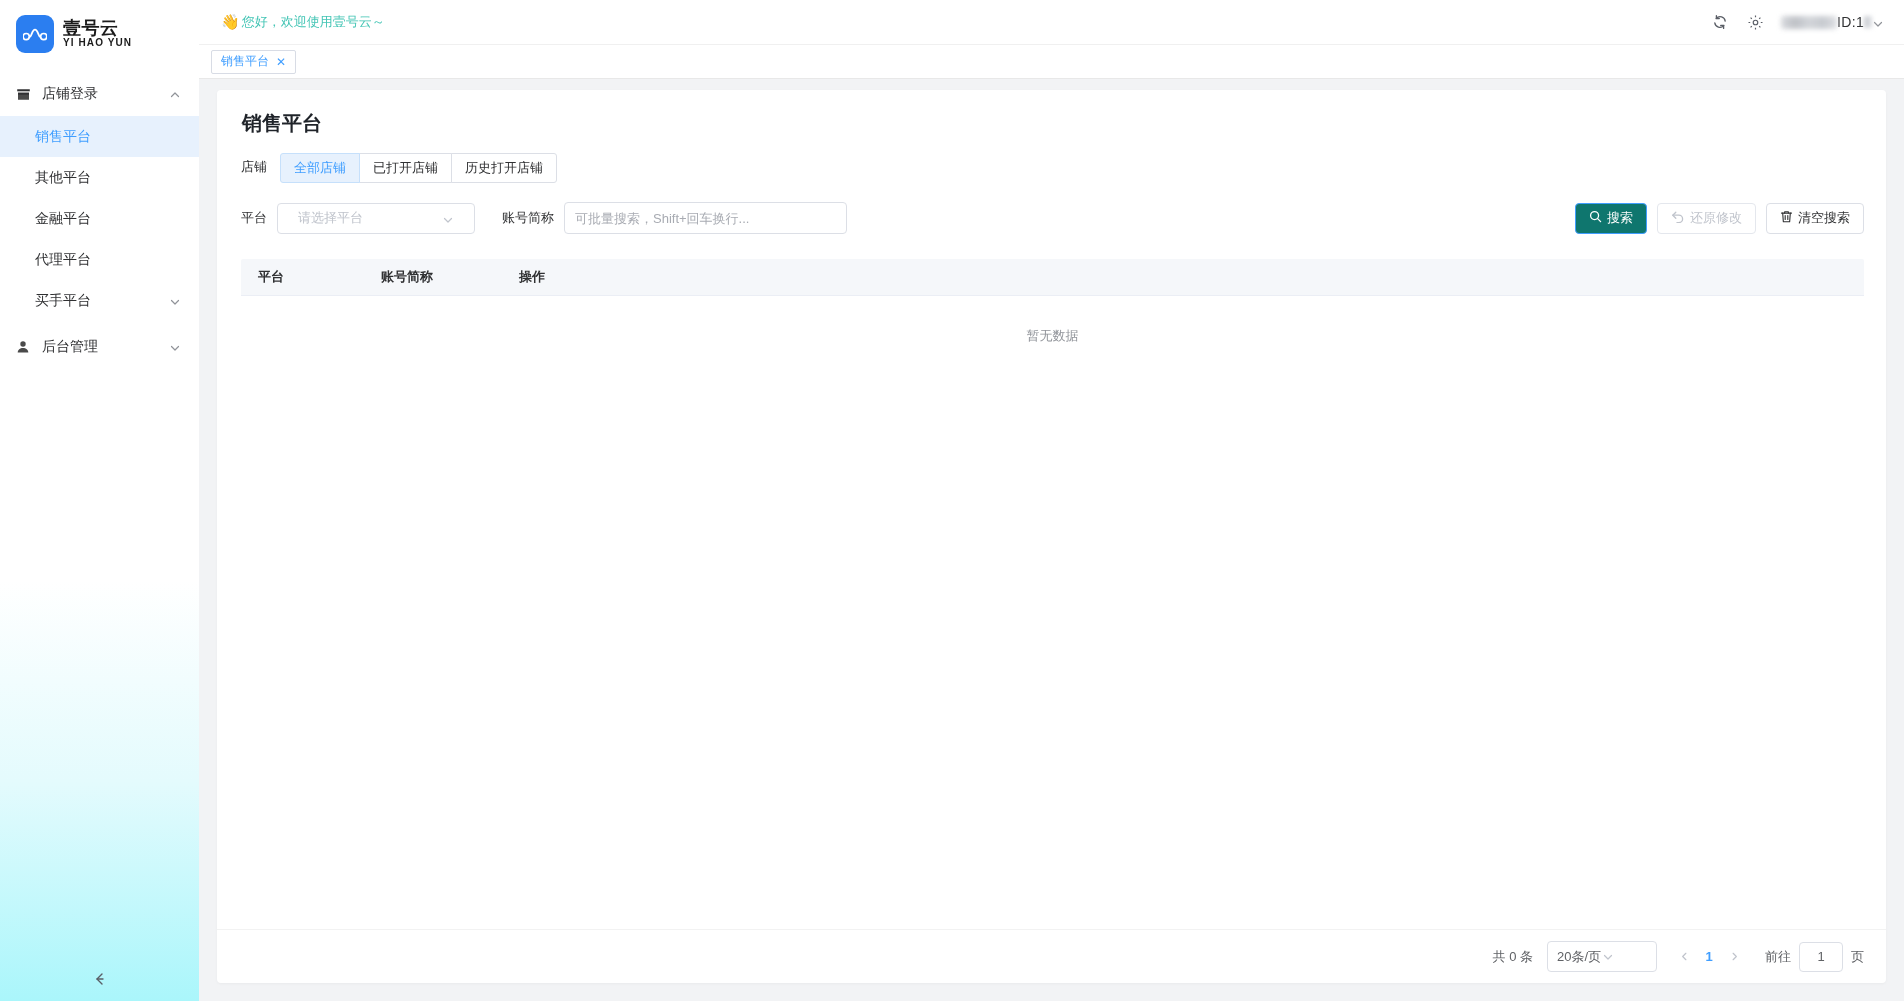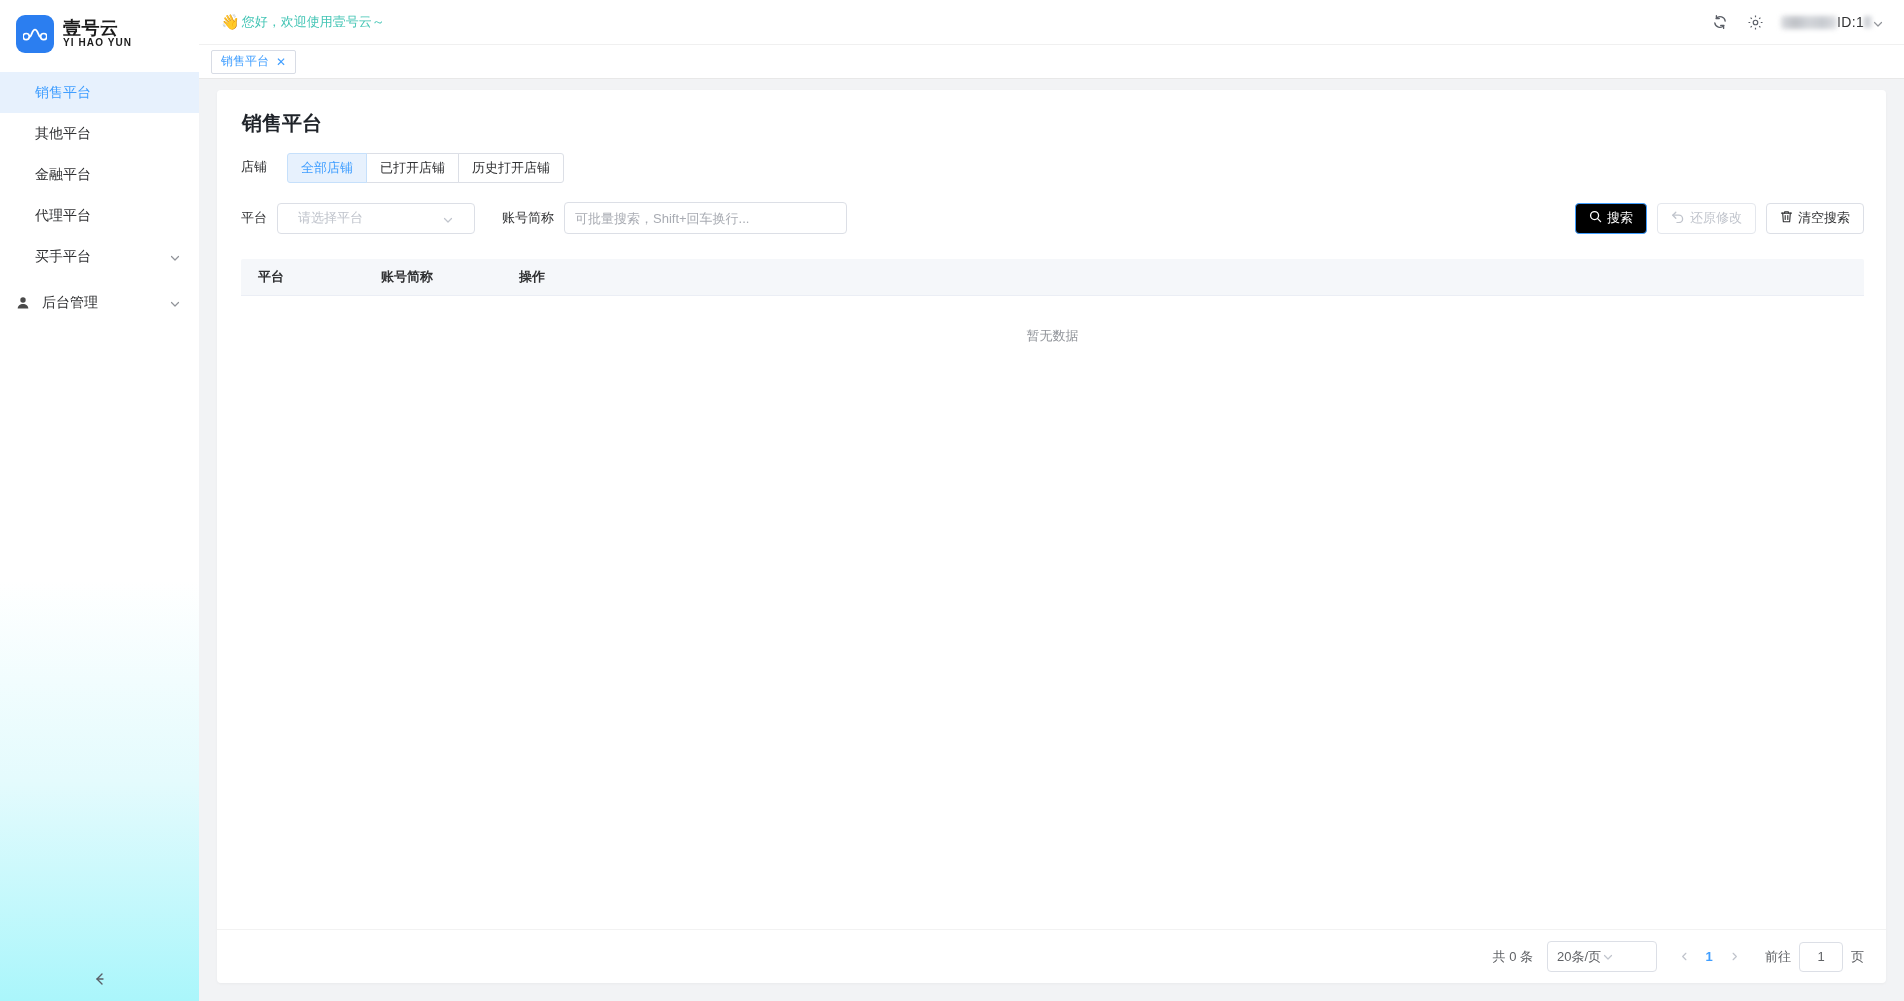--- a/index.html
+++ b/index.html
@@ -91,21 +91,21 @@
   }
   .card-title { font-size: 20px; font-weight: 700; color: #1f2329; padding: 20px 0 0 25px; }
 
   .tabs-row { display: flex; align-items: flex-end; padding: 16px 0 0 24px; gap: 0; }
   .tabs-label { font-size: 13px; color: #303133; padding-bottom: 7px; margin-right: 8px; }
   .tab-btn {
     height: 30px; padding: 0 13px; border: 1px solid #dcdfe6; margin-left: -1px;
     display: flex; align-items: center; font-size: 13px; color: #303133;
     background: #fff; cursor: pointer;
   }
-  .tab-btn:first-of-type { margin-left: 12px; border-radius: 3px 0 0 3px; }
+  .tab-btn:first-of-type { margin-left: 5px; border-radius: 3px 0 0 3px; }
   .tab-btn:last-of-type { border-radius: 0 3px 3px 0; }
   .tab-btn.active { background: #e7f1fd; color: #409eff; border-color: #c6e0fb; position: relative; z-index: 1; }
 
   .filter-row { display: flex; align-items: center; padding: 19px 22px 0 24px; }
   .field { display: flex; align-items: center; }
   .field-label { font-size: 13px; color: #303133; margin-right: 10px; white-space: nowrap; }
   .select-box {
     width: 198px; height: 31px; border: 1px solid #dcdfe6; border-radius: 4px;
     display: flex; align-items: center; padding: 0 20px; background: #fff; cursor: pointer;
   }
@@ -118,21 +118,21 @@
   .text-input::placeholder { color: #a8abb2; }
   .field.acct { margin-left: 27px; }
 
   .btn-group { margin-left: auto; display: flex; align-items: center; gap: 10px; }
   .btn {
     height: 31px; padding: 0 13px; border-radius: 4px; font-size: 13px;
     display: flex; align-items: center; gap: 5px; cursor: pointer;
     border: 1px solid #dcdfe6; background: #fff; color: #303133;
     font-family: inherit;
   }
-  .btn.primary { background: #000000; border-color: #409eff; color: #fff; text-align: right; }
+  .btn.primary { background: #0f766e; border-color: #409eff; color: #fff; text-align: right; }
   .btn.disabled { color: #c0c4cc; border-color: #e4e7ed; cursor: not-allowed; }
   .btn svg { flex: 0 0 auto; }
 
   .table-wrap { padding: 25px 22px 0 24px; flex: 1; min-height: 0; }
   .tbl-head {
     height: 37px; background: #f5f7fa; border-bottom: 1px solid #ebeef5;
     display: flex; align-items: center; border-radius: 2px 2px 0 0;
   }
   .th { font-size: 13px; font-weight: 700; color: #303133; }
   .th.c1 { width: 140px; padding-left: 17px; }
@@ -176,20 +176,35 @@
         </svg>
       </div>
       <div class="logo-text">
         <div class="logo-cn">壹号云</div>
         <div class="logo-en">YI HAO YUN</div>
       </div>
     </div>
 
     <nav class="menu">
 
+      <div class="menu-group-head">
+        <span class="mg-icon">
+          <svg width="15" height="15" viewBox="0 0 16 16" fill="#303133">
+            <path d="M1.3 2.4h13.4v2.2H1.3z"></path>
+            <path d="M2.1 6.1h11.8v7.5H2.1z" fill="#4a4a4a"></path>
+            <path d="M2.1 6.1h11.8v2.1H2.1z" fill="#303133"></path>
+          </svg>
+        </span>
+        <span class="mg-label">店铺登录</span>
+        <span class="chev">
+          <svg width="12" height="12" viewBox="0 0 12 12">
+              <path d="M2.5 7.5 6 4l3.5 3.5" fill="none" stroke="#909399" stroke-width="1.2" stroke-linecap="round" stroke-linejoin="round"></path>
+            </svg>
+        </span>
+      </div>
 
       <div class="submenu-item active">
         <span class="si-label">销售平台</span>
       </div>
       <div class="submenu-item">
         <span class="si-label">其他平台</span>
       </div>
       <div class="submenu-item">
         <span class="si-label">金融平台</span>
       </div>

